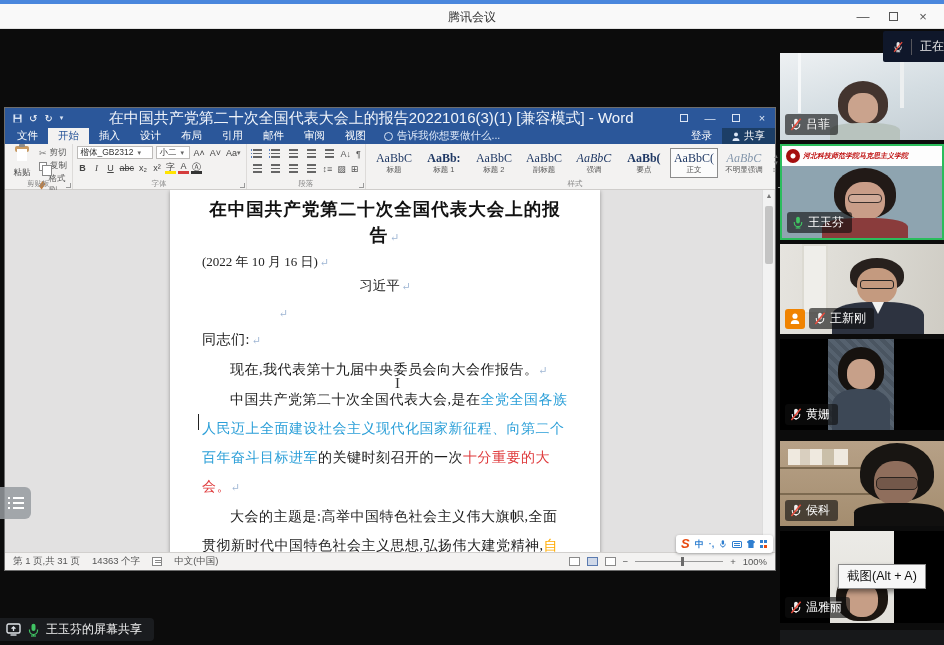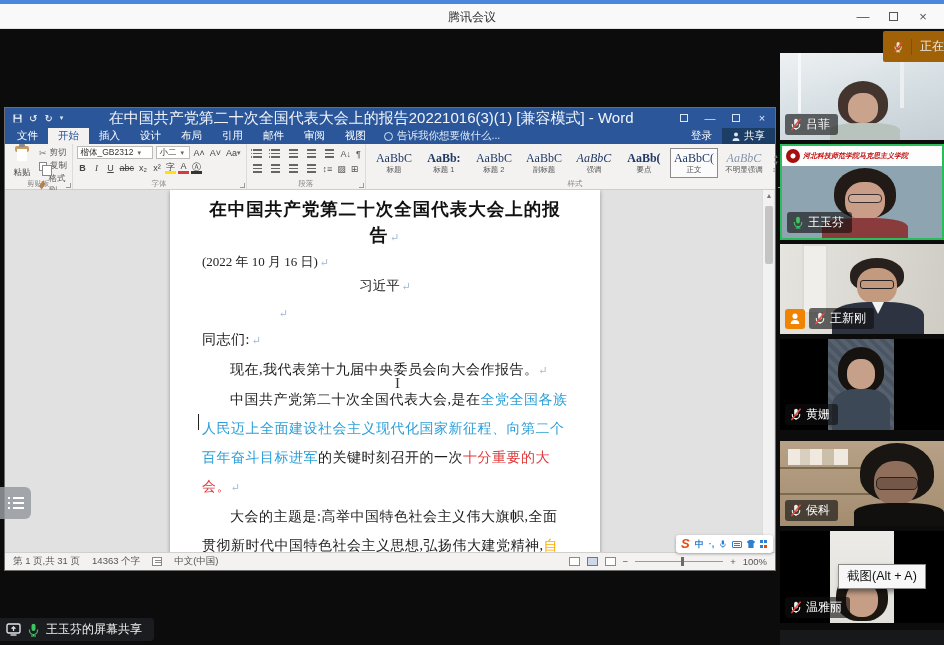--- a/index.html
+++ b/index.html
@@ -9,21 +9,21 @@
 
   
   .top-strip{position:absolute;left:0;top:0;width:944px;height:4px;background:#4a87dd;}
   .titlebar{position:absolute;left:0;top:4px;width:944px;height:25px;background:#f9f9f9;border-bottom:1px solid #e3e3e3;}
   .titlebar .t-title{position:absolute;left:0;right:0;top:5px;text-align:center;font-size:12px;color:#333;}
   .win-controls{position:absolute;right:6px;top:0;height:25px;display:flex;align-items:center;gap:0;}
   .wc-btn{width:30px;height:25px;display:flex;align-items:center;justify-content:center;color:#555;font-size:13px;cursor:default;}
   .sq{width:9px;height:9px;border:1px solid #555;}
 
   
-  .float-bar{position:absolute;left:883px;top:31px;width:61px;height:31px;background:#a16207;
+  .float-bar{position:absolute;left:883px;top:31px;width:61px;height:31px;background:#0f172a;
              display:flex;align-items:center;gap:8px;padding-left:10px;overflow:hidden;z-index:40;border-radius:2px 0 0 2px;}
   .float-bar .vsep{width:1px;height:16px;background:#56565c;}
   .float-bar .ftext{color:#ececec;font-size:12px;white-space:nowrap;}
 
   
   .sidebar{position:absolute;left:780px;top:29px;width:164px;height:616px;background:#0c0c0c;}
   .video{position:absolute;left:0;width:164px;overflow:hidden;background:#222;}
   .v1{top:24px;height:87px;background:linear-gradient(165deg,#eef1f3 0%,#d4dde2 55%,#c4ced4 100%);}
   .v1 .winframe{position:absolute;left:18px;top:0;width:3px;height:60px;background:#f6f8f9;}
   .v1 .winframe2{position:absolute;left:120px;top:0;width:4px;height:55px;background:#eceff0;}

